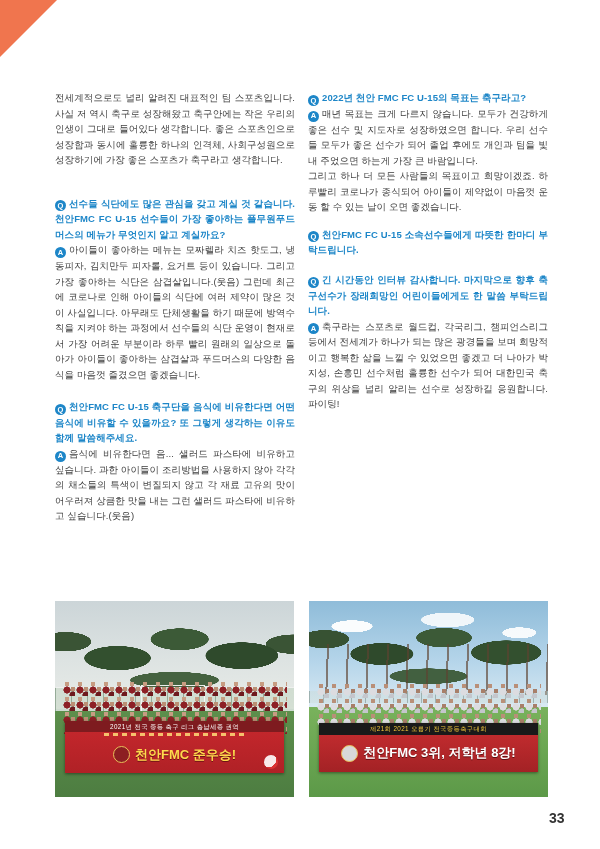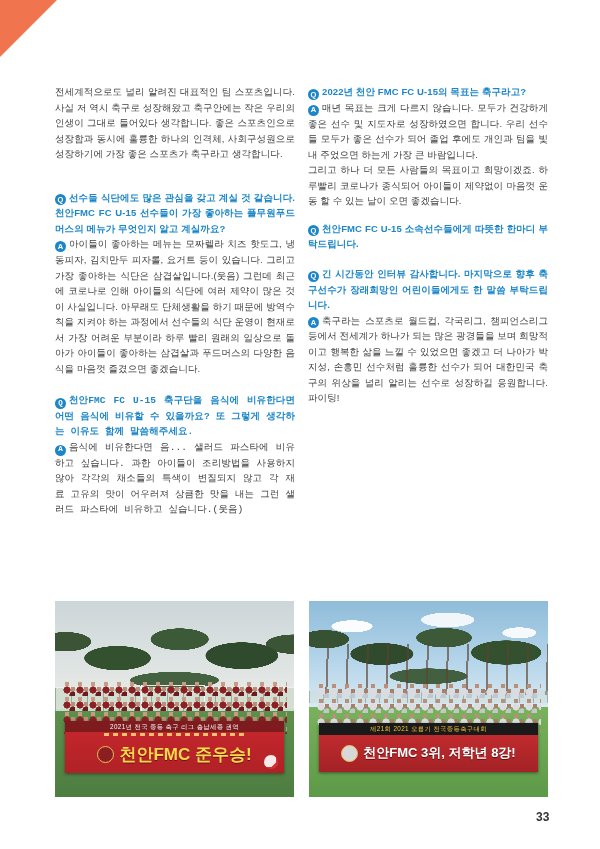--- a/index.html
+++ b/index.html
@@ -1,26 +1,26 @@
 <!DOCTYPE html>
 <html style="--accent: #f0754e; --qcolor: #1d86c8;"><head>
 <meta charset="utf-8">
 <style>
   html,body{margin:0;padding:0;background:#fff;}
   .page{position:relative;width:600px;height:849px;background:#ffffff;overflow:hidden;
         font-family:"Liberation Sans","DejaVu Sans",sans-serif;}
   .corner{position:absolute;top:0;left:0;width:0;height:0;
           border-top:57px solid var(--accent,#f0754e);
           border-right:57px solid transparent;}
-  .columns{position:absolute;left:55px;top:84px;width:493px;display:flex;gap:13px;justify-content:flex-end;}
+  .columns{position:absolute;left:55px;top:90px;width:493px;display:flex;gap:13px;justify-content:flex-end;}
   .col{width:240px;color:#404040;font-size:9.5px;line-height:15.5px;
        text-align:justify;letter-spacing:.1px;}
   .col p{margin:0;white-space:pre-line;}
   .qa1{margin-top:28px;}
-  .qa2{margin-top:17px;font-family:Liberation Mono, monospace;}
+  .qa2{margin-top:17px;}
   .qb2{margin-top:12px;}
   .qb3{margin-top:14px;}
   .q-text{color:var(--qcolor,#1d86c8);font-weight:bold;}
   .badge{display:inline-flex;width:11px;height:11px;border-radius:50%;
          background:var(--qcolor,#1d86c8);color:#fff;font-size:7.5px;font-weight:bold;
          align-items:center;justify-content:center;vertical-align:-1.5px;margin-right:3px;}
   
   .photos{position:absolute;left:55px;top:601px;width:493px;height:196px;display:flex;gap:15px;}
   .photo{position:relative;flex:1;overflow:hidden;background:#dfe5e2;}
   .layer{position:absolute;}
@@ -45,21 +45,21 @@
     radial-gradient(circle 3.6px at 11px 14px,#6e1a1e 97%,transparent);
     background-size:13px 15px;}
   .banner{left:4%;right:4%;top:61%;height:27%;display:flex;flex-direction:column;
           box-shadow:0 1px 3px rgba(0,0,0,.45);}
   .banner-l{background:linear-gradient(180deg,#c7282d,#b02126);}
   .strip{text-align:center;white-space:nowrap;overflow:hidden;padding:1px 2px;}
   .strip-l{background:#7e1b1f;color:#ffffff;font-size:6.3px;line-height:1.55;letter-spacing:.4px;}
   .subline{height:3px;margin:1px 18% 0 18%;
     background:repeating-linear-gradient(90deg,rgba(255,220,120,.85) 0 5px,transparent 5px 9px);}
   .main-row{flex:1;display:flex;align-items:center;justify-content:center;white-space:nowrap;}
-  .main-l{color:#ffd94d;font-weight:bold;font-size:17px;text-shadow:0 1px 0 rgba(90,15,18,.8);}
+  .main-l{color:#ffd94d;font-weight:bold;font-size:13px;text-shadow:0 1px 0 rgba(90,15,18,.8);}
   .emblem{width:15px;height:15px;border-radius:50%;margin-right:5px;flex:0 0 auto;}
   .emblem-l{background:#8c1e22;border:1.5px solid #e9c05a;}
   .ball{position:absolute;right:3%;bottom:8%;width:14px;height:14px;border-radius:50%;
         background:radial-gradient(circle at 35% 35%,#fff 55%,#d33 56%);opacity:.9;}
   
   .sky-r{inset:0 0 44% 0;background:linear-gradient(180deg,#8fbcd9 0%,#b5d5ea 55%,#dcebf3 100%);}
   .clouds-r{left:0;right:0;top:3%;height:22%;background:
     radial-gradient(ellipse 34px 10px at 18% 45%,rgba(255,255,255,.95) 60%,transparent 61%),
     radial-gradient(ellipse 44px 12px at 58% 30%,rgba(255,255,255,.85) 60%,transparent 61%),
     radial-gradient(ellipse 28px 9px at 88% 60%,rgba(255,255,255,.9) 60%,transparent 61%);}
@@ -79,21 +79,21 @@
     radial-gradient(circle 2.2px at 11px 8px,#a87f69 97%,transparent),
     radial-gradient(circle 3.6px at 5px 9px,#dcdce0 97%,transparent),
     radial-gradient(circle 3.6px at 11px 14px,#c4c6cc 97%,transparent);
     background-size:13px 15px;}
   .banner-r{top:62%;height:25%;}
   .strip-r{background:#1a1a1a;color:#f3c83d;font-size:6.3px;line-height:1.6;letter-spacing:.4px;}
   .main-wrap-r{flex:1;background:linear-gradient(180deg,#c02b2e,#a32225);display:flex;
                align-items:center;justify-content:center;white-space:nowrap;}
   .main-r{color:#ffffff;font-weight:bold;font-size:13px;text-shadow:0 1px 0 rgba(70,10,12,.8);}
   .emblem-r{background:#d8d8d8;border:1.5px solid #e9c05a;}
-  .pagenum{position:absolute;left:536px;top:810px;font-size:12px;font-weight:bold;color:#333;}
+  .pagenum{position:absolute;left:549px;top:810px;font-size:14px;font-weight:bold;color:#333;}
 </style>
 </head>
 <body>
 
 <div class="page">
 
   <div class="corner"></div>
 
   <div class="columns">
 

